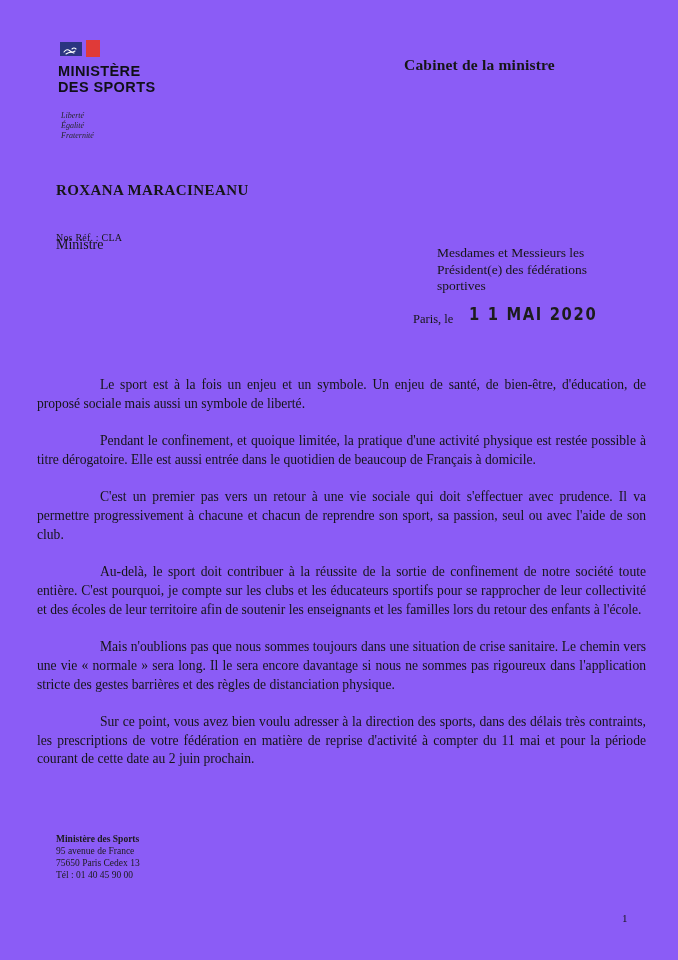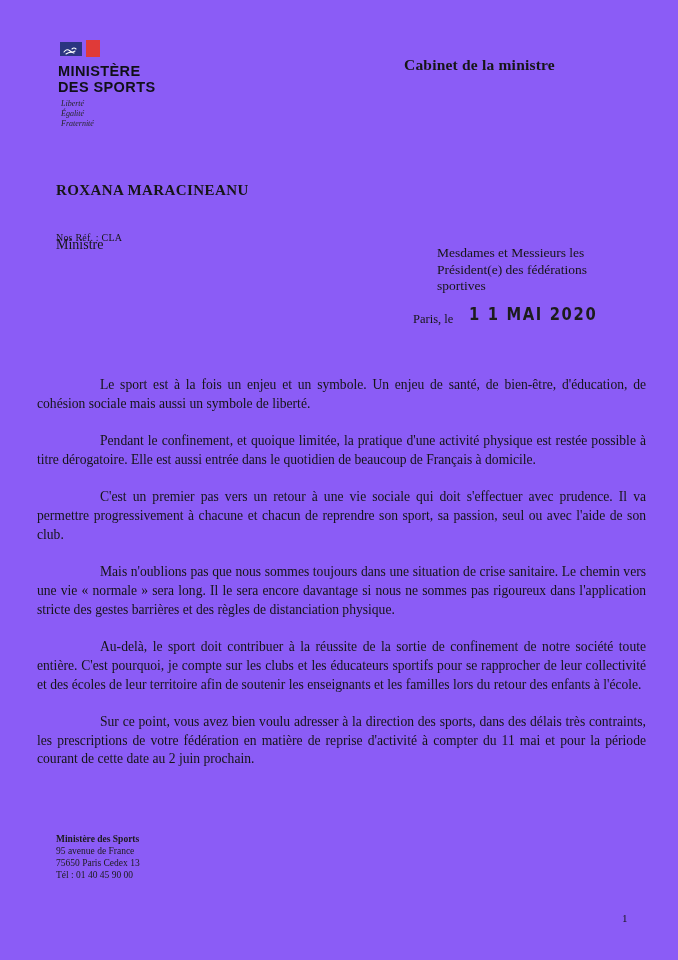--- a/index.html
+++ b/index.html
@@ -24,21 +24,21 @@
   .ministry-name {
     margin-top: 6px;
     font-family: "Liberation Sans", sans-serif;
     font-weight: bold;
     font-size: 14.5px;
     line-height: 15.5px;
     letter-spacing: 0.4px;
     color: #101018;
   }
   .motto {
-    margin-top: 4px; margin-left: 3px;
+    margin-top: 16px; margin-left: 3px;
     font-family: "Liberation Serif", serif;
     font-style: italic;
     font-size: 8px;
     line-height: 10px;
     color: #26262b;
   }
   .cabinet {
     position: absolute; left: 404px; top: 56px;
     font-family: "Liberation Serif", serif;
     font-weight: bold; font-size: 15.5px;
@@ -141,25 +141,25 @@
       <div class="recipient-line">sportives</div>
     </div>
 
   <div class="dateline">
     <span class="place">Paris, le</span>
     <span class="stamp">1 1 MAI 2020</span>
   </div>
 
   <div class="letter-body">
 
-  <p>Le sport est à la fois un enjeu et un symbole. Un enjeu de santé, de bien-être, d'éducation, de cohésion sociale mais aussi un symbole de liberté.</p>
+  <p>Le sport est à la fois un enjeu et un symbole. Un enjeu de santé, de bien-être, d'éducation, de proposé sociale mais aussi un symbole de liberté.</p>
       <p>Pendant le confinement, et quoique limitée, la pratique d'une activité physique est restée possible à titre dérogatoire. Elle est aussi entrée dans le quotidien de beaucoup de Français à domicile.</p>
       <p>C'est un premier pas vers un retour à une vie sociale qui doit s'effectuer avec prudence. Il va permettre progressivement à chacune et chacun de reprendre son sport, sa passion, seul ou avec l'aide de son club.</p>
+      <p>Au-delà, le sport doit contribuer à la réussite de la sortie de confinement de notre société toute entière. C'est pourquoi, je compte sur les clubs et les éducateurs sportifs pour se rapprocher de leur collectivité et des écoles de leur territoire afin de soutenir les enseignants et les familles lors du retour des enfants à l'école.</p>
       <p>Mais n'oublions pas que nous sommes toujours dans une situation de crise sanitaire. Le chemin vers une vie « normale » sera long. Il le sera encore davantage si nous ne sommes pas rigoureux dans l'application stricte des gestes barrières et des règles de distanciation physique.</p>
-      <p>Au-delà, le sport doit contribuer à la réussite de la sortie de confinement de notre société toute entière. C'est pourquoi, je compte sur les clubs et les éducateurs sportifs pour se rapprocher de leur collectivité et des écoles de leur territoire afin de soutenir les enseignants et les familles lors du retour des enfants à l'école.</p>
       <p>Sur ce point, vous avez bien voulu adresser à la direction des sports, dans des délais très contraints, les prescriptions de votre fédération en matière de reprise d'activité à compter du 11 mai et pour la période courant de cette date au 2 juin prochain.</p>
     </div>
 
   <div class="footer">
     <div class="footer-name">Ministère des Sports</div>
     <div>95 avenue de France</div>
     <div>75650 Paris Cedex 13</div>
     <div>Tél : 01 40 45 90 00</div>
   </div>
 

